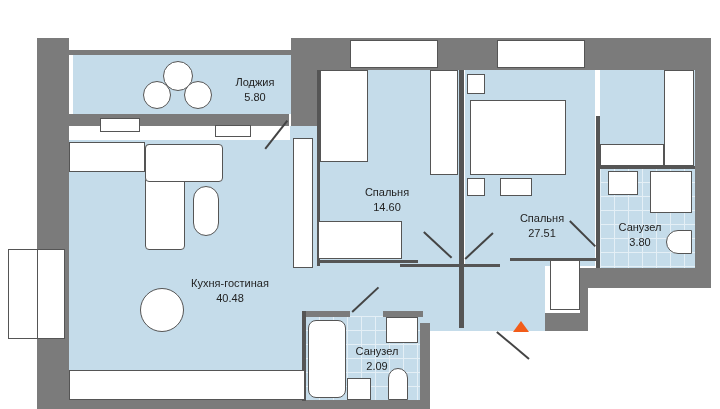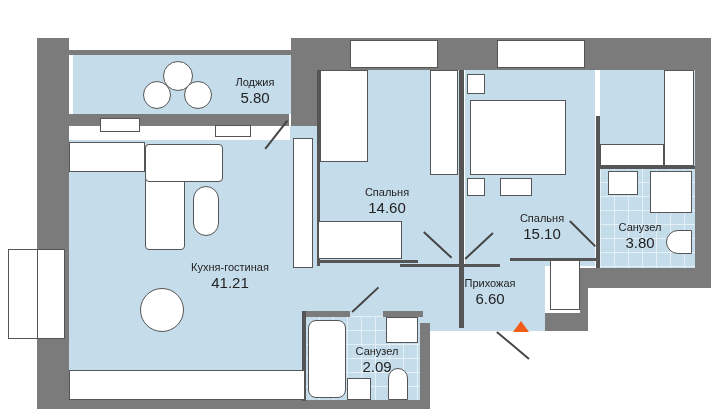--- a/index.html
+++ b/index.html
@@ -4,21 +4,21 @@
 <style>
   * { box-sizing: border-box; margin: 0; padding: 0; }
   body { width: 720px; height: 409px; background: #ffffff; position: relative; overflow: hidden; font-family: "Liberation Sans", sans-serif; }
   .plan { position: absolute; left: 0; top: 0; width: 720px; height: 409px; margin-top: 28px; }
   .wall { position: absolute; background: #7b7b7b; }
   .room { position: absolute; background: #c5dcea; }
   .tile { background-color: #c5dcea; background-image: linear-gradient(#e4eff6 1px, transparent 1px), linear-gradient(90deg, #e4eff6 1px, transparent 1px); background-size: 14px 14px; }
   .win { position: absolute; background: #ffffff; border: 1.5px solid #555; }
   .furn { position: absolute; background: #ffffff; border: 1.2px solid #555; }
   .label { position: absolute; text-align: center; color: #222; font-size: 11px; line-height: 15px; }
-  .label .area { display: block; font-size: 15px; }
+  .label .area { display: block; font-size: 11px; }
   .door { position: absolute; height: 1.5px; background: #444; transform-origin: left center; }
   .thin { position: absolute; background: #555; }
   .entry { position: absolute; width: 0; height: 0; border-left: 8px solid transparent; border-right: 8px solid transparent; border-bottom: 11px solid #f25c19; }
   .round { border-radius: 50%; }
 </style>
 </head>
 <body>
 
 <div class="plan">
 
@@ -111,32 +111,28 @@
   <div class="label" style="left:225px;top:47px;width:60px;">
     <span>Лоджия</span>
     <span class="area">5.80</span>
   </div>
   <div class="label" style="left:352px;top:157px;width:70px;">
     <span>Спальня</span>
     <span class="area">14.60</span>
   </div>
   <div class="label" style="left:507px;top:183px;width:70px;">
     <span>Спальня</span>
-    <span class="area">15.10</span>
+    <span class="area">27.51</span>
   </div>
   <div class="label" style="left:605px;top:192px;width:70px;">
     <span>Санузел</span>
     <span class="area">3.80</span>
   </div>
-  <div class="label" style="left:180px;top:232px;width:100px;">
+  <div class="label" style="left:180px;top:248px;width:100px;">
     <span>Кухня-гостиная</span>
-    <span class="area">41.21</span>
-  </div>
-  <div class="label" style="left:450px;top:248px;width:80px;">
-    <span>Прихожая</span>
-    <span class="area">6.60</span>
+    <span class="area">40.48</span>
   </div>
   <div class="label" style="left:345px;top:316px;width:64px;">
     <span>Санузел</span>
     <span class="area">2.09</span>
   </div>
 
 </div>
 
 </body></html>

